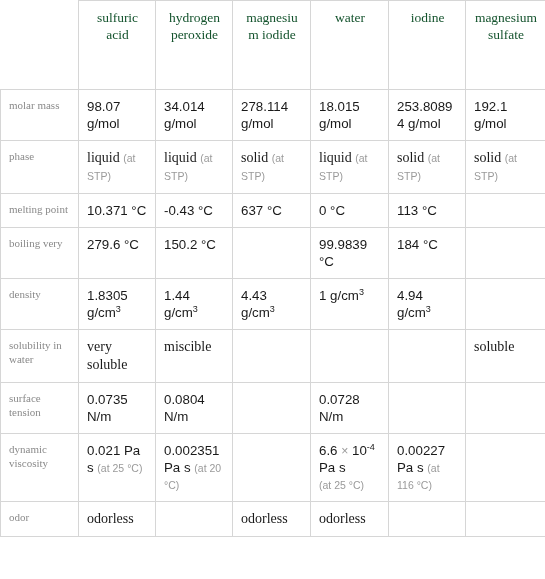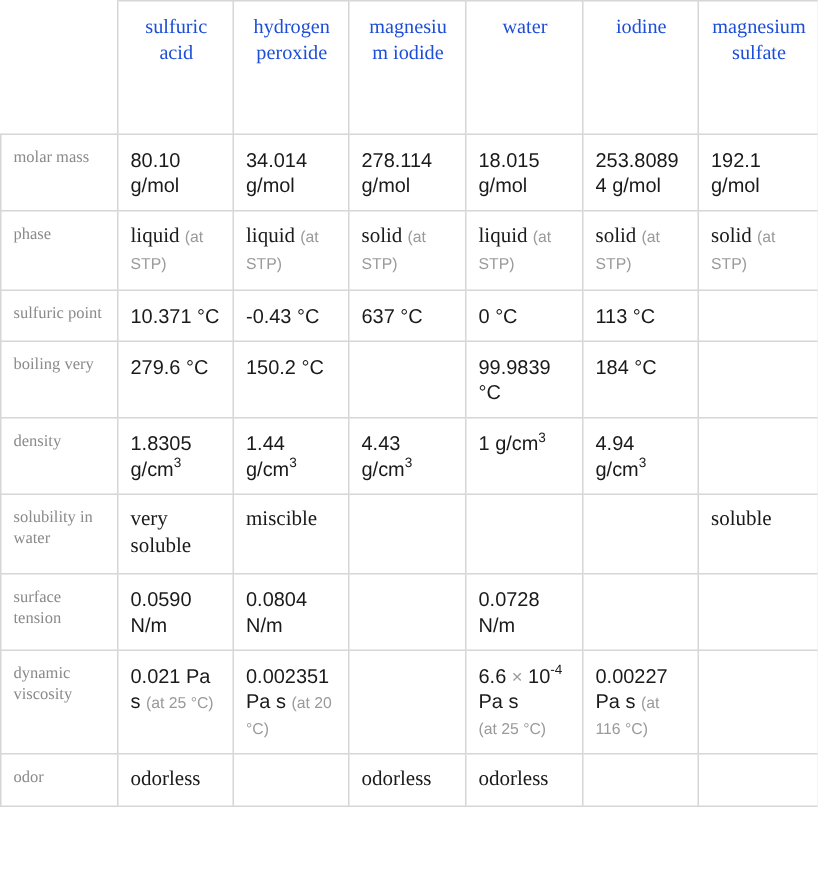--- a/index.html
+++ b/index.html
@@ -37,21 +37,21 @@
   col.c2 { width: 77px; }
   col.c3 { width: 78px; }
   col.c4 { width: 78px; }
   col.c5 { width: 77px; }
   col.c6 { width: 80px; }
 
   
   .hdr td {
     font-family: "Liberation Serif", serif;
     font-size: 13.5px;
-    color: #1d4ed8;
+    color: #14532d;
     text-align: center;
     height: 72px;
     padding-top: 10px;
   }
   .hdr td.corner { border-left: none; border-top: none; }
 
   
   td.rowlabel {
     font-family: "Liberation Serif", serif;
     font-size: 11px;
@@ -110,38 +110,38 @@
         <td class="corner"></td>
         <td>sulfuric acid</td>
         <td>hydrogen peroxide</td>
         <td>magnesium iodide</td>
         <td>water</td>
         <td>iodine</td>
         <td>magnesium sulfate</td>
       </tr>
       <tr>
         <td class="rowlabel">molar mass</td>
-        <td class="val"><span>80.10 g/mol</span></td>
+        <td class="val"><span>98.07 g/mol</span></td>
         <td class="val"><span>34.014 g/mol</span></td>
         <td class="val"><span>278.114 g/mol</span></td>
         <td class="val"><span>18.015 g/mol</span></td>
         <td class="val"><span>253.80894 g/mol</span></td>
         <td class="val"><span>192.1 g/mol</span></td>
       </tr>
       <tr>
         <td class="rowlabel">phase</td>
         <td class="val word"><span>liquid</span> <span class="qual">(at STP)</span></td>
         <td class="val word"><span>liquid</span> <span class="qual">(at STP)</span></td>
         <td class="val word"><span>solid</span> <span class="qual">(at STP)</span></td>
         <td class="val word"><span>liquid</span> <span class="qual">(at STP)</span></td>
         <td class="val word"><span>solid</span> <span class="qual">(at STP)</span></td>
         <td class="val word"><span>solid</span> <span class="qual">(at STP)</span></td>
       </tr>
       <tr>
-        <td class="rowlabel">sulfuric point</td>
+        <td class="rowlabel">melting point</td>
         <td class="val"><span>10.371 °C</span></td>
         <td class="val"><span>-0.43 °C</span></td>
         <td class="val"><span>637 °C</span></td>
         <td class="val"><span>0 °C</span></td>
         <td class="val"><span>113 °C</span></td>
         <td class="val"></td>
       </tr>
       <tr>
         <td class="rowlabel">boiling very</td>
         <td class="val"><span>279.6 °C</span></td>
@@ -164,21 +164,21 @@
         <td class="rowlabel">solubility in water</td>
         <td class="val word"><span>very soluble</span></td>
         <td class="val word"><span>miscible</span></td>
         <td class="val word"></td>
         <td class="val word"></td>
         <td class="val word"></td>
         <td class="val word"><span>soluble</span></td>
       </tr>
       <tr>
         <td class="rowlabel">surface tension</td>
-        <td class="val"><span>0.0590 N/m</span></td>
+        <td class="val"><span>0.0735 N/m</span></td>
         <td class="val"><span>0.0804 N/m</span></td>
         <td class="val"></td>
         <td class="val"><span>0.0728 N/m</span></td>
         <td class="val"></td>
         <td class="val"></td>
       </tr>
       <tr>
         <td class="rowlabel">dynamic viscosity</td>
         <td class="val"><span>0.021 Pa s</span> <span class="qual">(at 25 °C)</span></td>
         <td class="val"><span>0.002351 Pa s</span> <span class="qual">(at 20 °C)</span></td>

